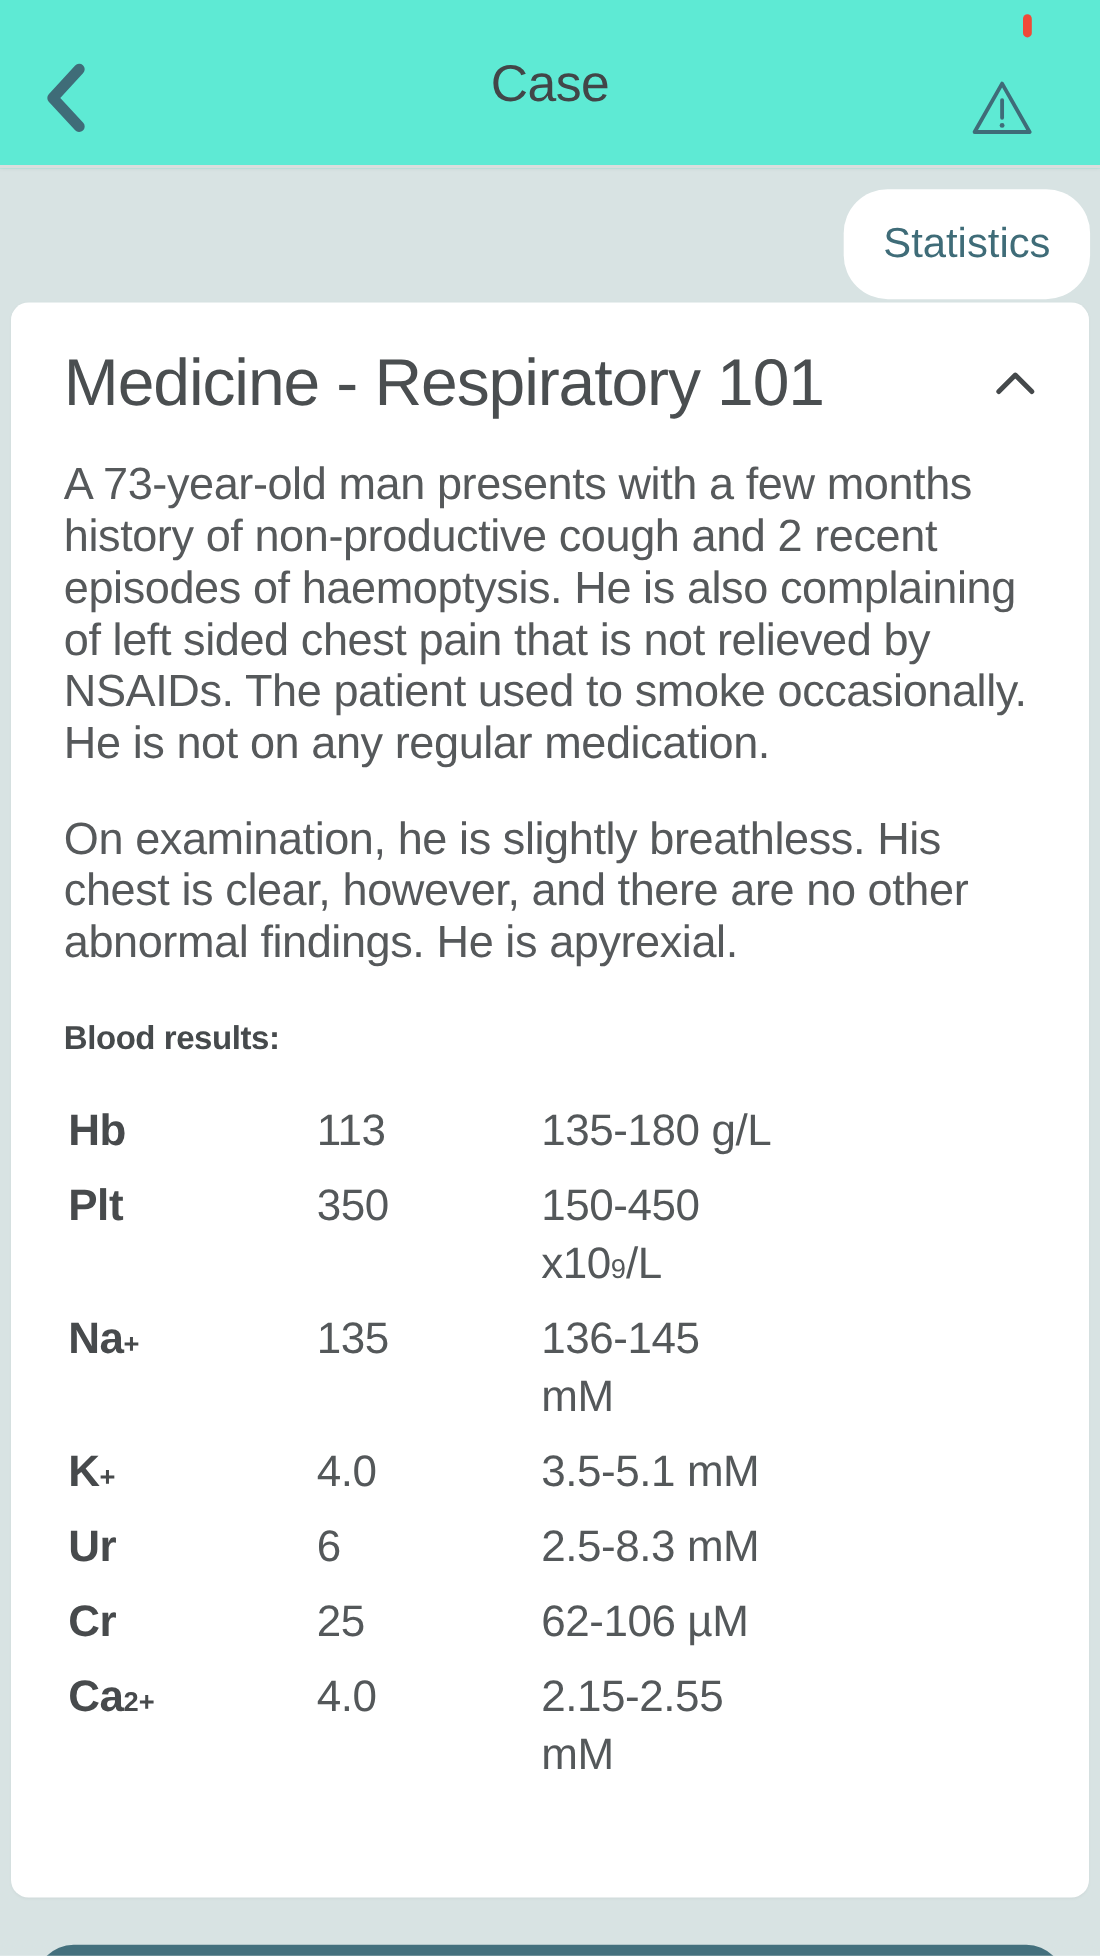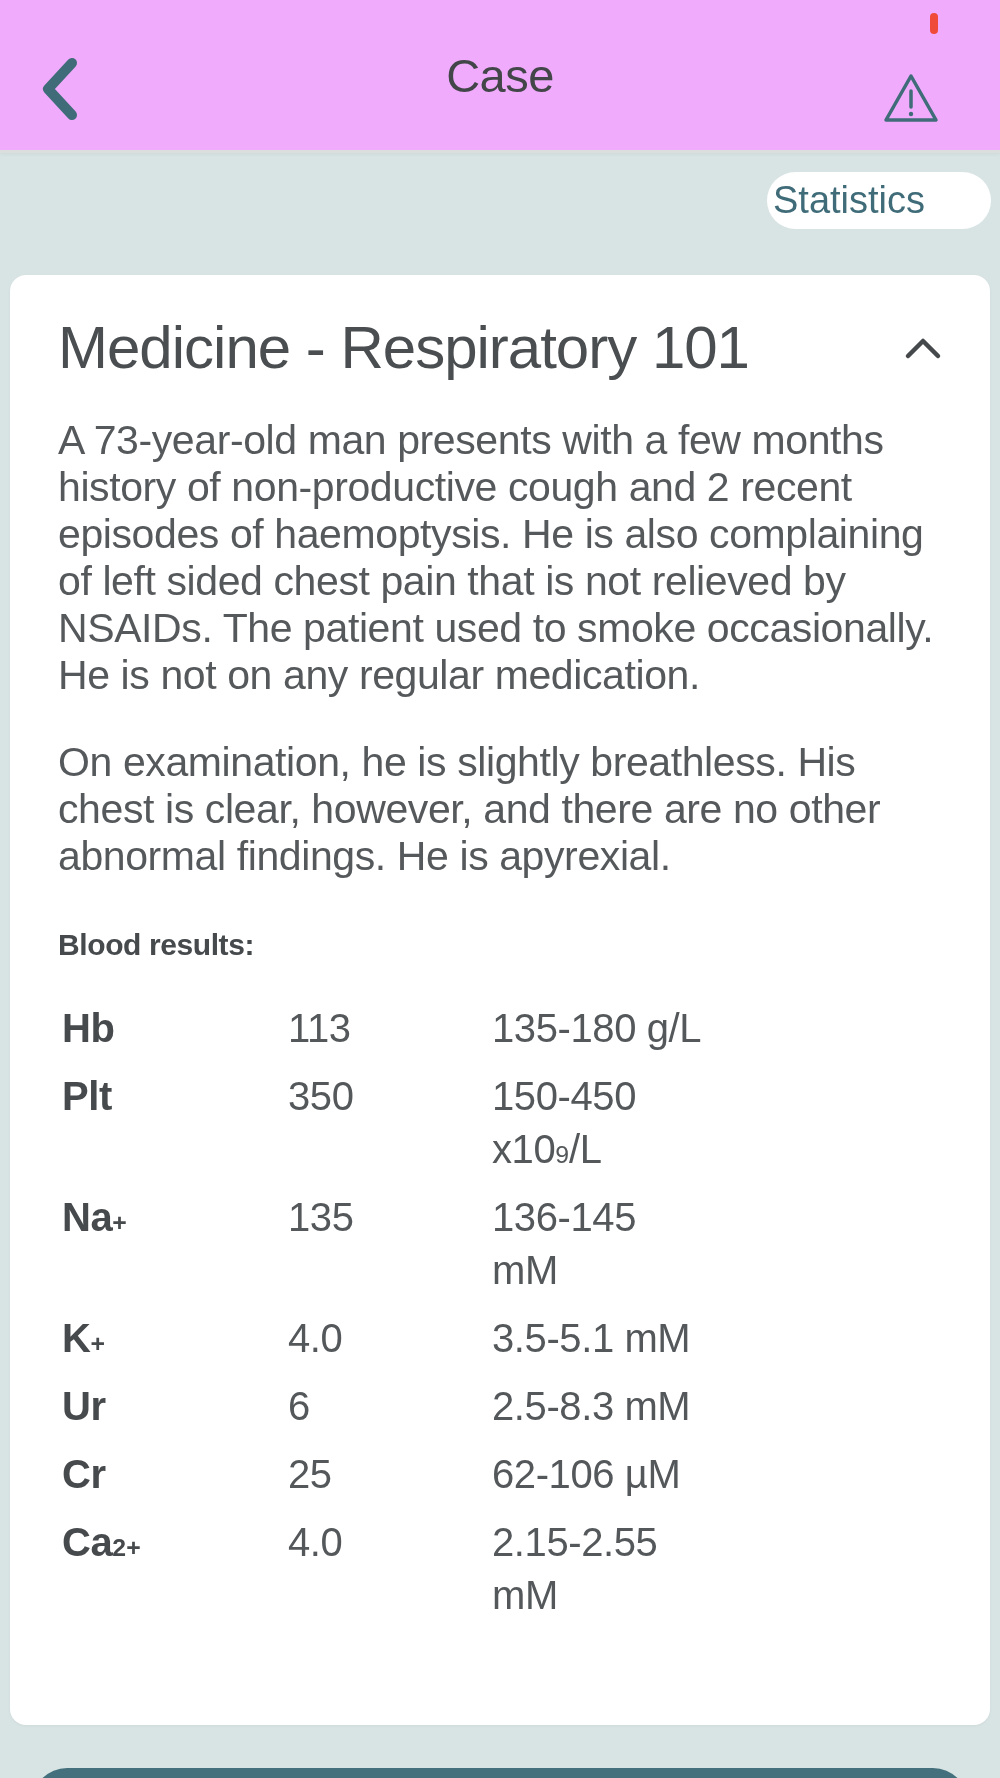--- a/index.html
+++ b/index.html
@@ -5,21 +5,21 @@
   html,body{margin:0;padding:0;}
   body{
     width:1000px;height:1778px;position:relative;overflow:hidden;
     background:#D8E3E3;
     font-family:"Liberation Sans","DejaVu Sans",sans-serif;
     -webkit-font-smoothing:antialiased;
   }
   
   .topbar{
     position:absolute;top:0;left:0;width:1000px;height:150px;
-    background:#f0abfc;border-bottom:3px solid #dadedd;
+    background:#5eead4;border-bottom:3px solid #dadedd;
     box-shadow:0 1px 4px rgba(0,0,0,0.05);
     z-index:5;
   }
   .notif-badge{
     position:absolute;top:13px;left:930px;width:8px;height:21px;
     border-radius:4px;background:#F04A38;z-index:6;
   }
   .back-btn{
     position:absolute;top:55px;left:36px;width:52px;height:68px;
     background:none;border:none;padding:0;cursor:pointer;
@@ -28,23 +28,23 @@
     position:absolute;top:0;left:0;width:100%;height:150px;
     display:flex;align-items:center;justify-content:center;
     font-size:47px;color:#424648;letter-spacing:-0.5px;
   }
   .warn-btn{
     position:absolute;top:70px;left:880px;width:62px;height:58px;
     background:none;border:none;padding:0;cursor:pointer;
   }
   
   .stats-pill{
-    position:absolute;top:172px;right:9px;width:224px;height:57px;
+    position:absolute;top:172px;right:9px;width:224px;height:100px;
     background:#ffffff;border:none;border-radius:40px;cursor:pointer;
-    display:flex;align-items:center;justify-content:flex-start;
+    display:flex;align-items:center;justify-content:center;
     font-family:inherit;font-size:38px;color:#3F6C78;
   }
   
   .card{
     position:absolute;top:275px;left:10px;width:980px;height:1450px;
     background:#ffffff;border-radius:16px;
     box-shadow:0 1px 3px rgba(0,0,0,0.04);
     box-sizing:border-box;padding:24px 44px 0 38px;
   }
   .card-title-row{

